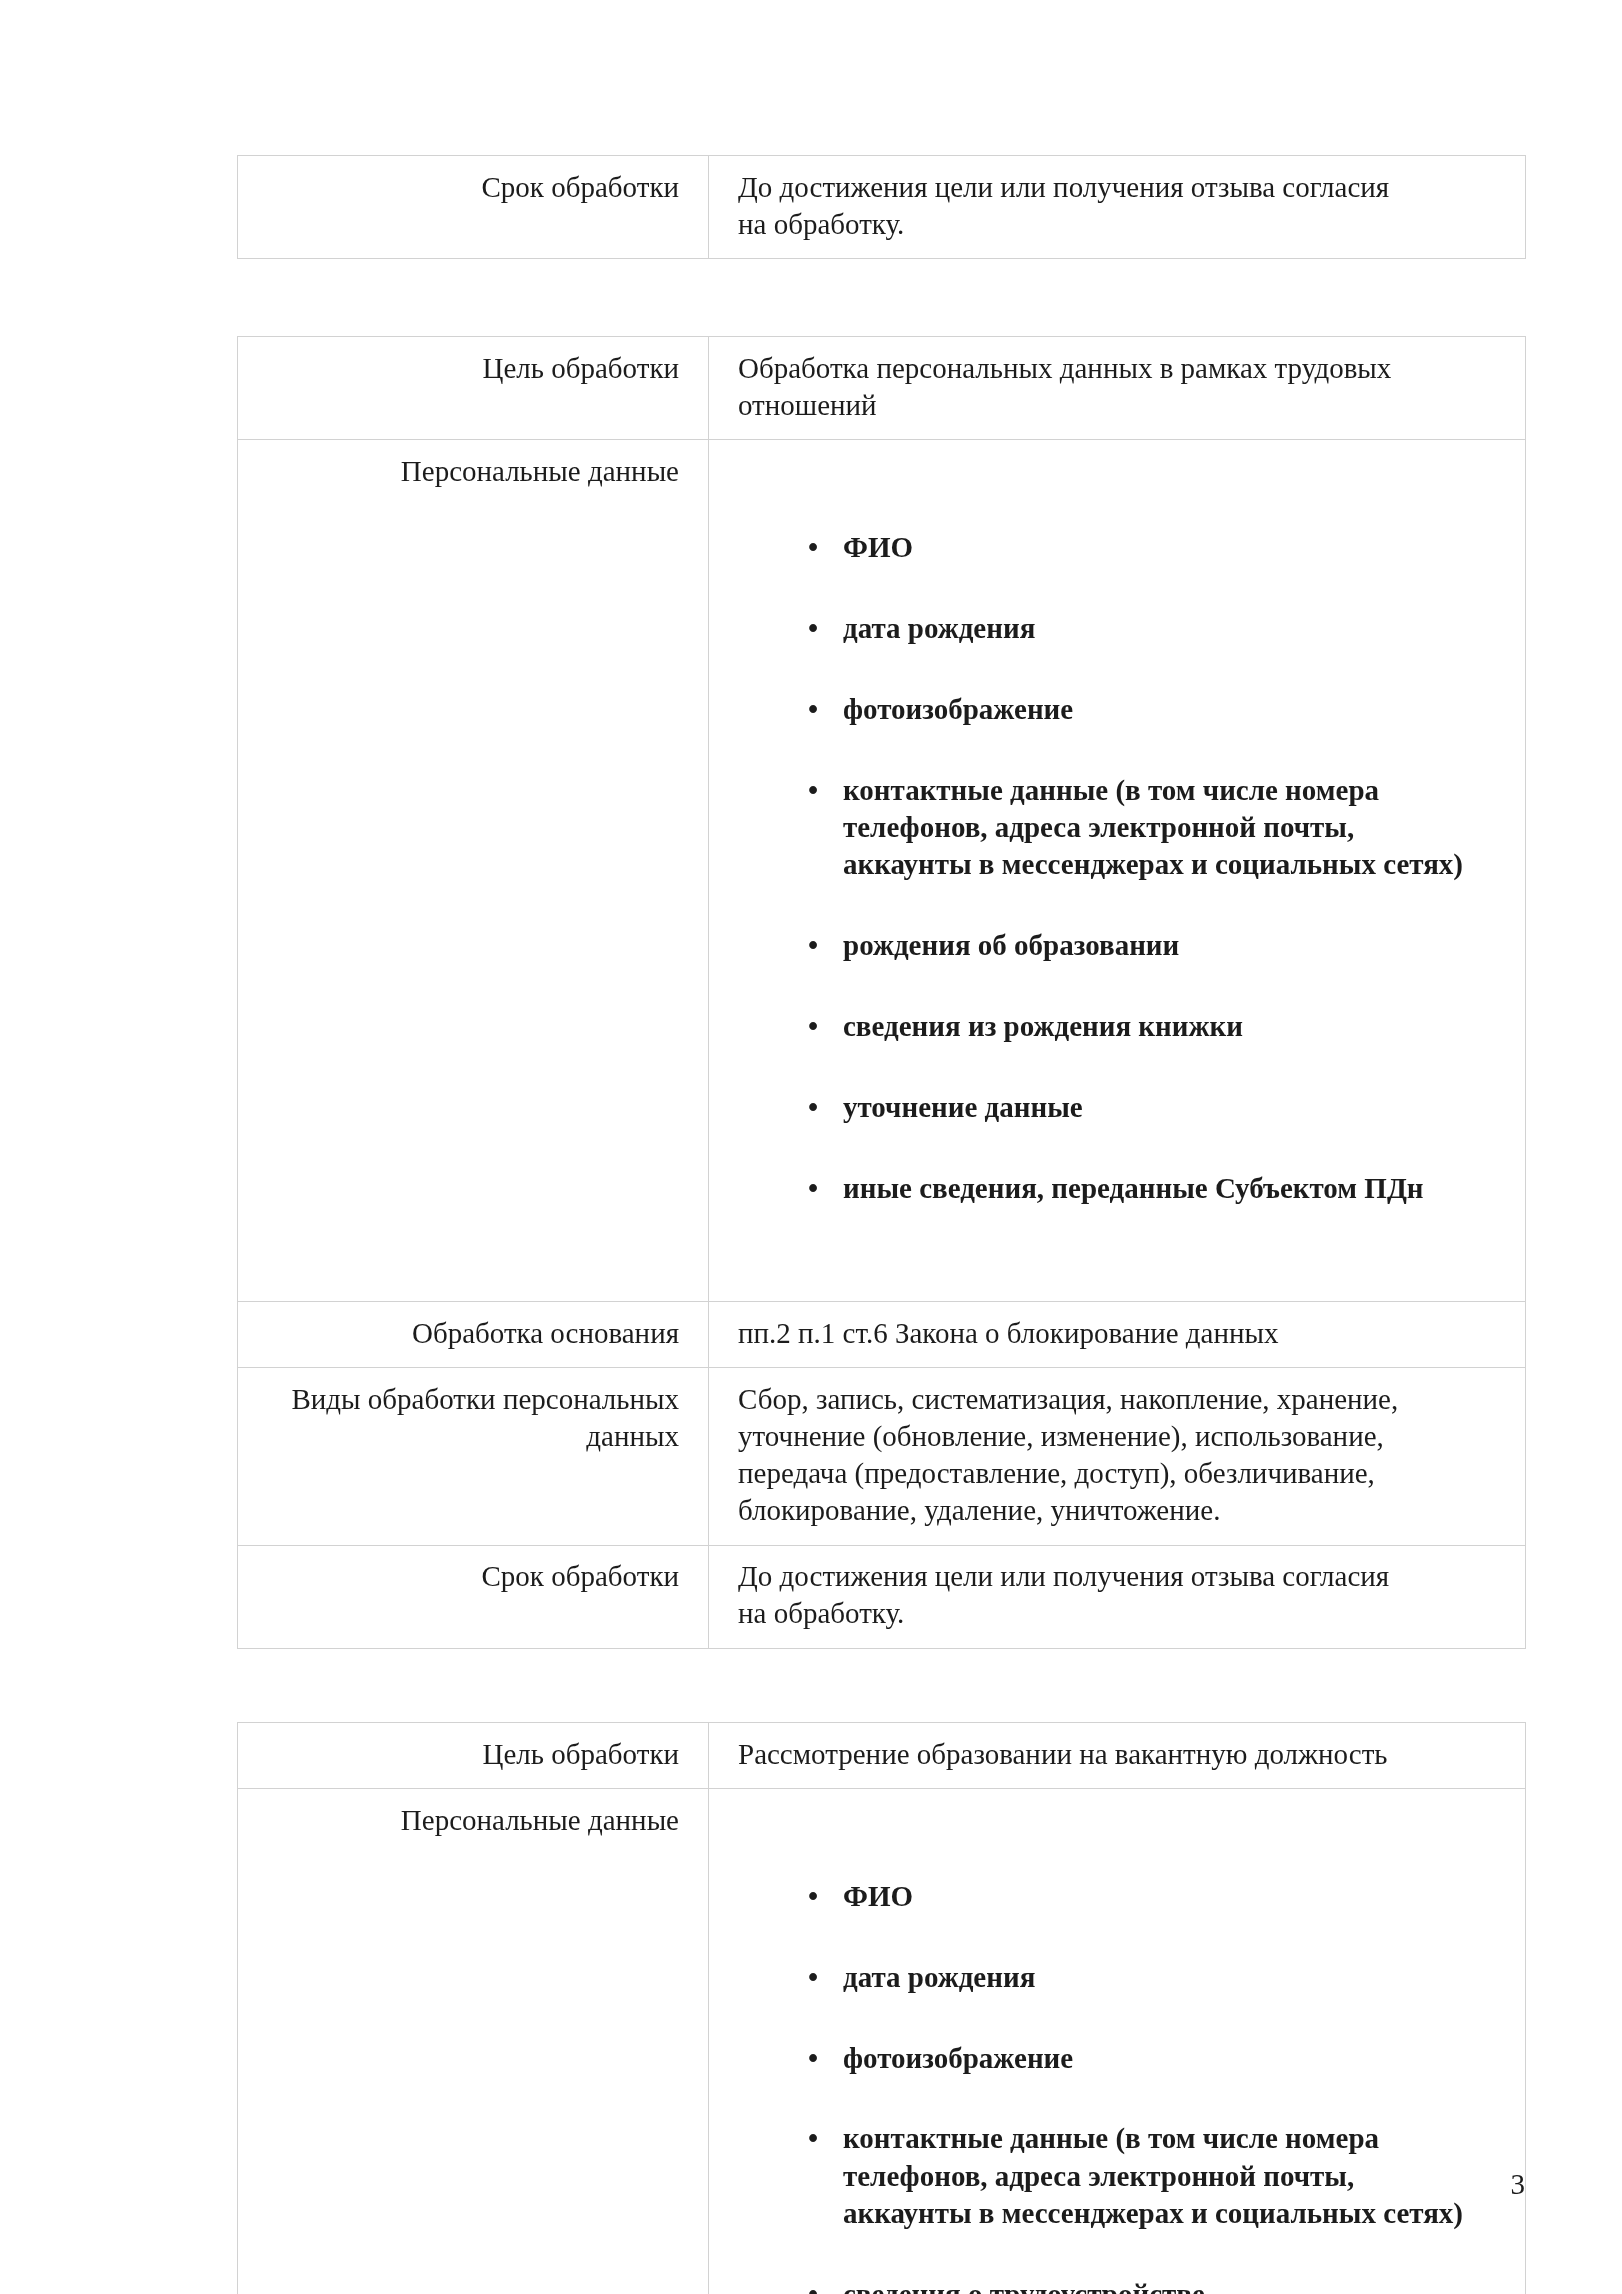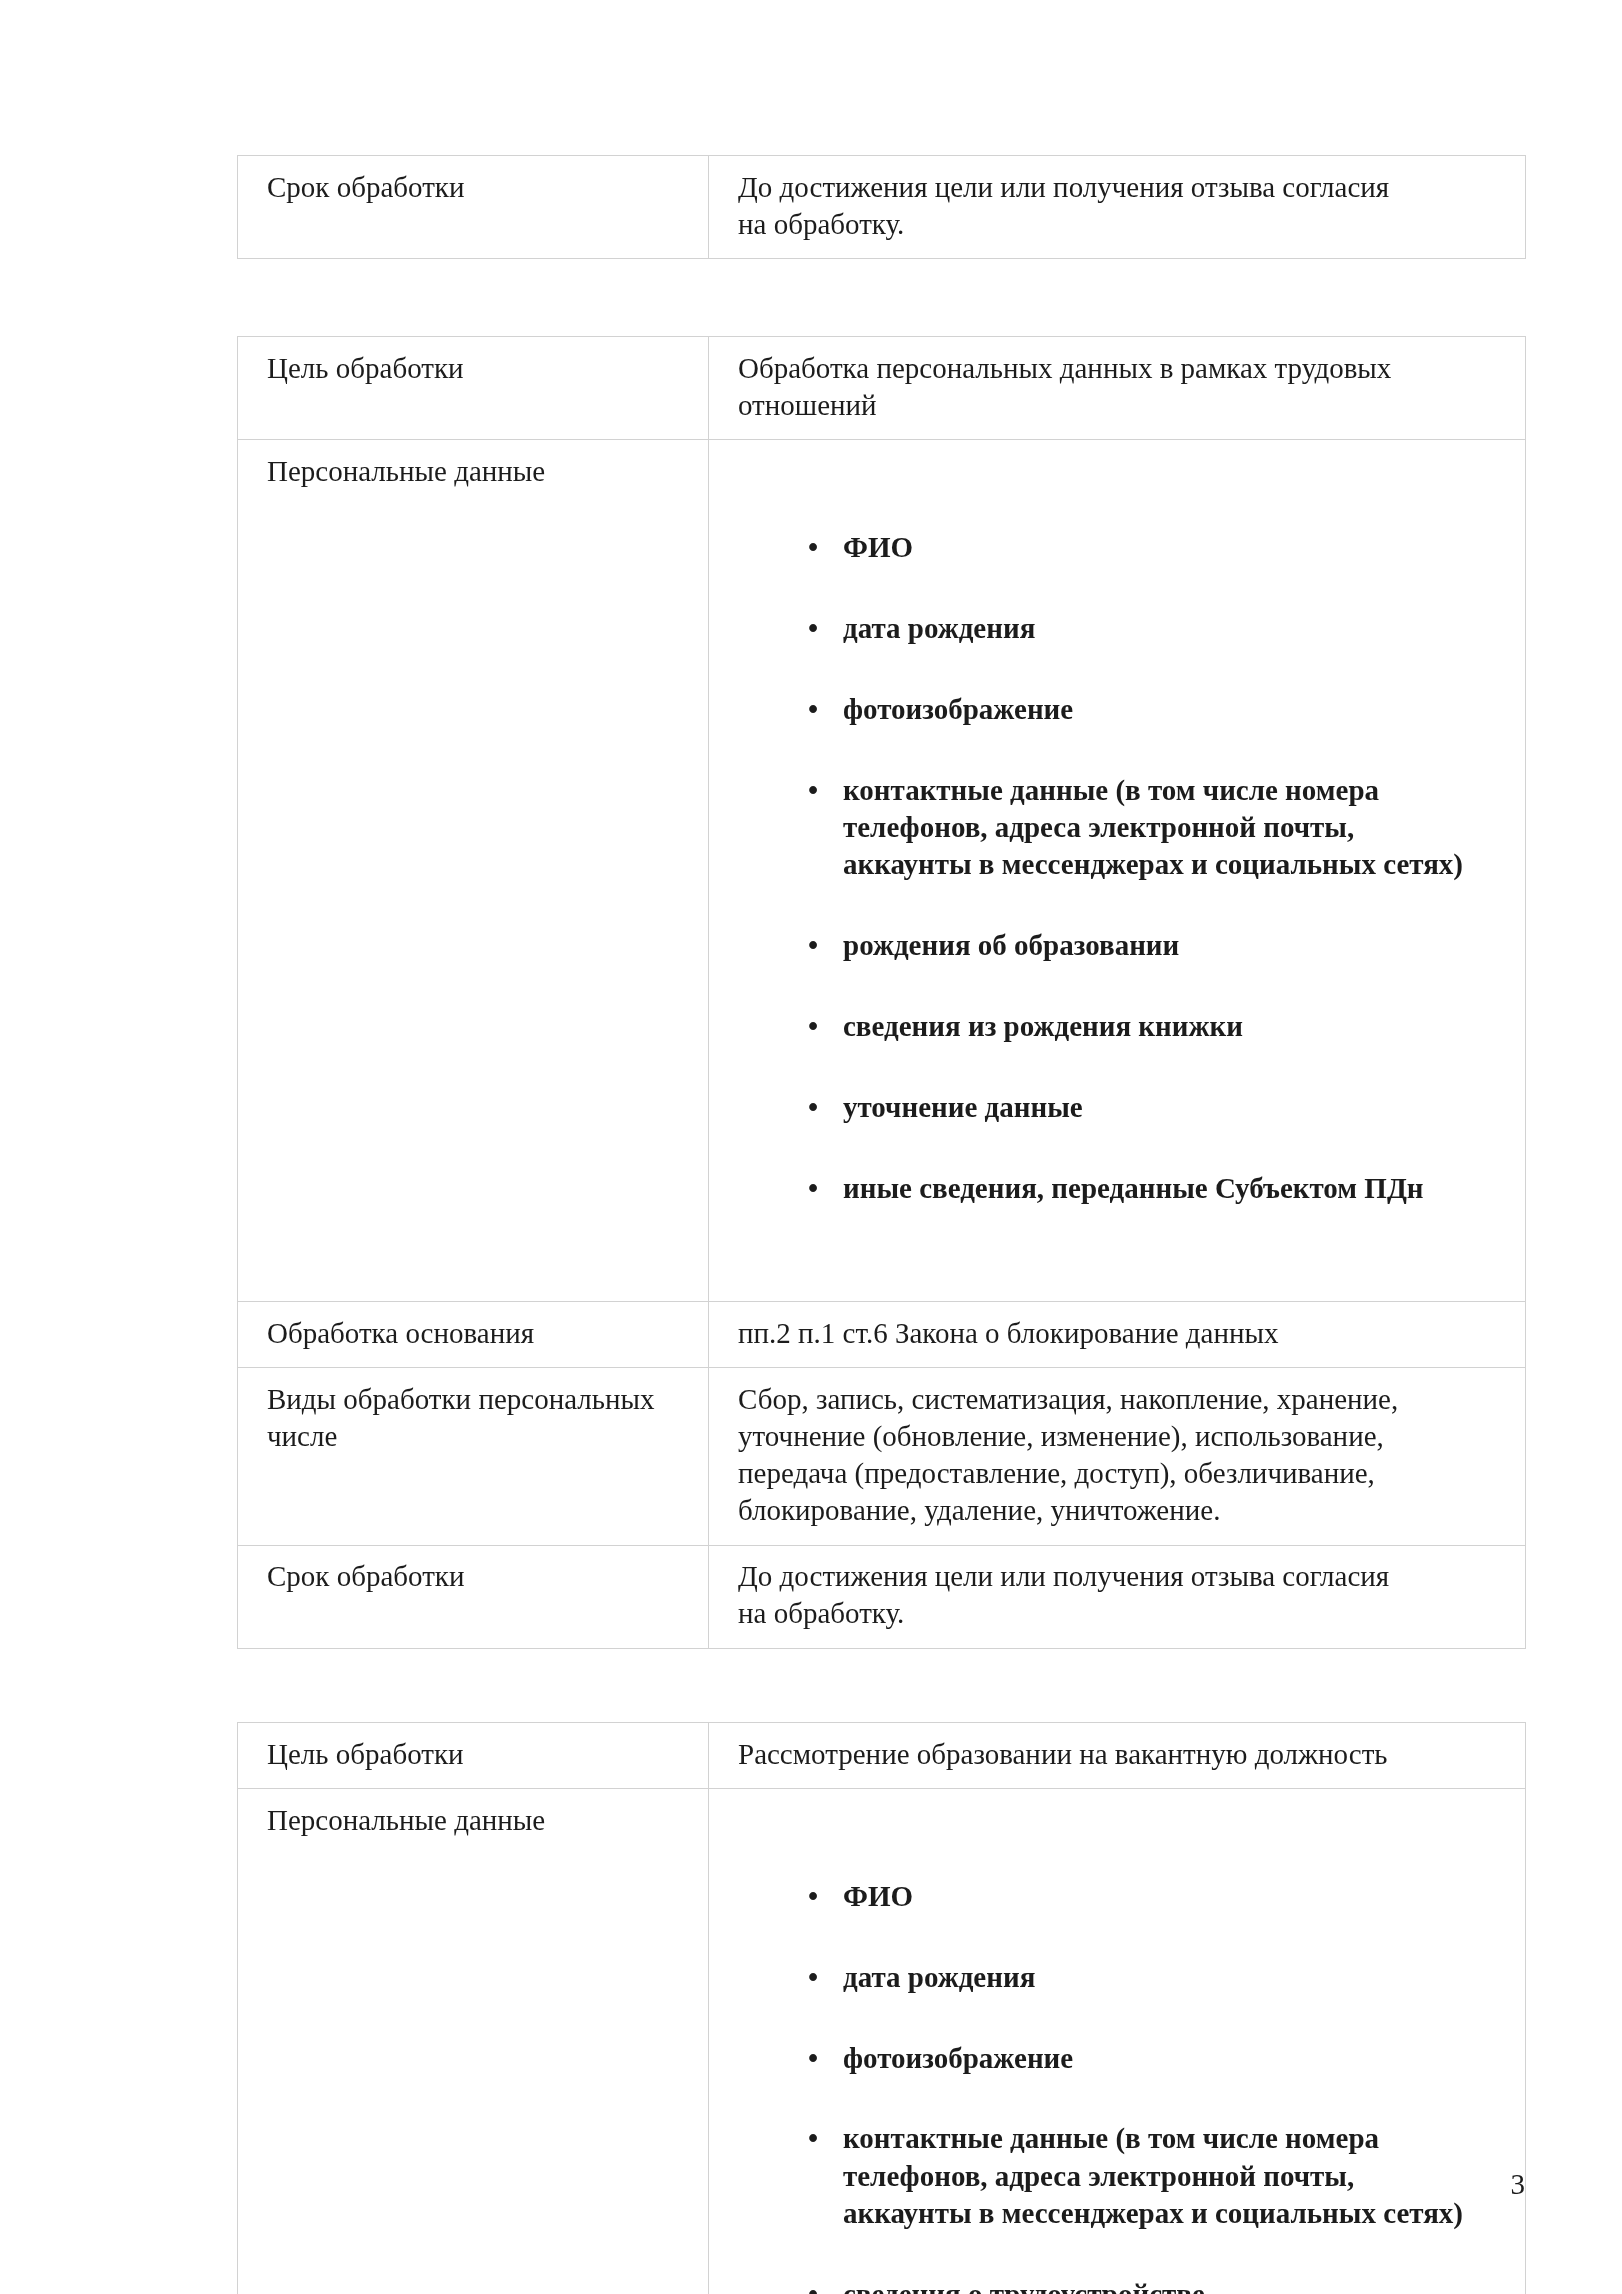--- a/index.html
+++ b/index.html
@@ -29,20 +29,21 @@
   .table-gap-2 { height: 73px; }
   td {
     border: 1px solid #d2d2d2;
     vertical-align: top;
     padding: 12.6px 29px 15.4px 29px;
     font-size: 29px;
     line-height: 1.28;
   }
   td.label-cell {
     width: 412px;
+    text-align: right;
   }
   td.value-cell {
     white-space: pre-line;
   }
   ul.bullets {
     list-style: none;
     margin: 0;
     padding: 0 0 0 70px;
     font-weight: bold;
   }
@@ -107,21 +108,21 @@
           <li>уточнение данные</li>
           <li>иные сведения, переданные Субъектом ПДн</li>
         </ul>
       </td>
     </tr>
     <tr>
       <td class="label-cell">Обработка основания</td>
       <td class="value-cell">пп.2 п.1 ст.6 Закона о блокирование данных</td>
     </tr>
     <tr>
-      <td class="label-cell">Виды обработки персональных числе</td>
+      <td class="label-cell">Виды обработки персональных данных</td>
       <td class="value-cell">Сбор, запись, систематизация, накопление, хранение,
 уточнение (обновление, изменение), использование,
 передача (предоставление, доступ), обезличивание,
 блокирование, удаление, уничтожение.</td>
     </tr>
     <tr>
       <td class="label-cell">Срок обработки</td>
       <td class="value-cell">До достижения цели или получения отзыва согласия
 на обработку.</td>
     </tr>

